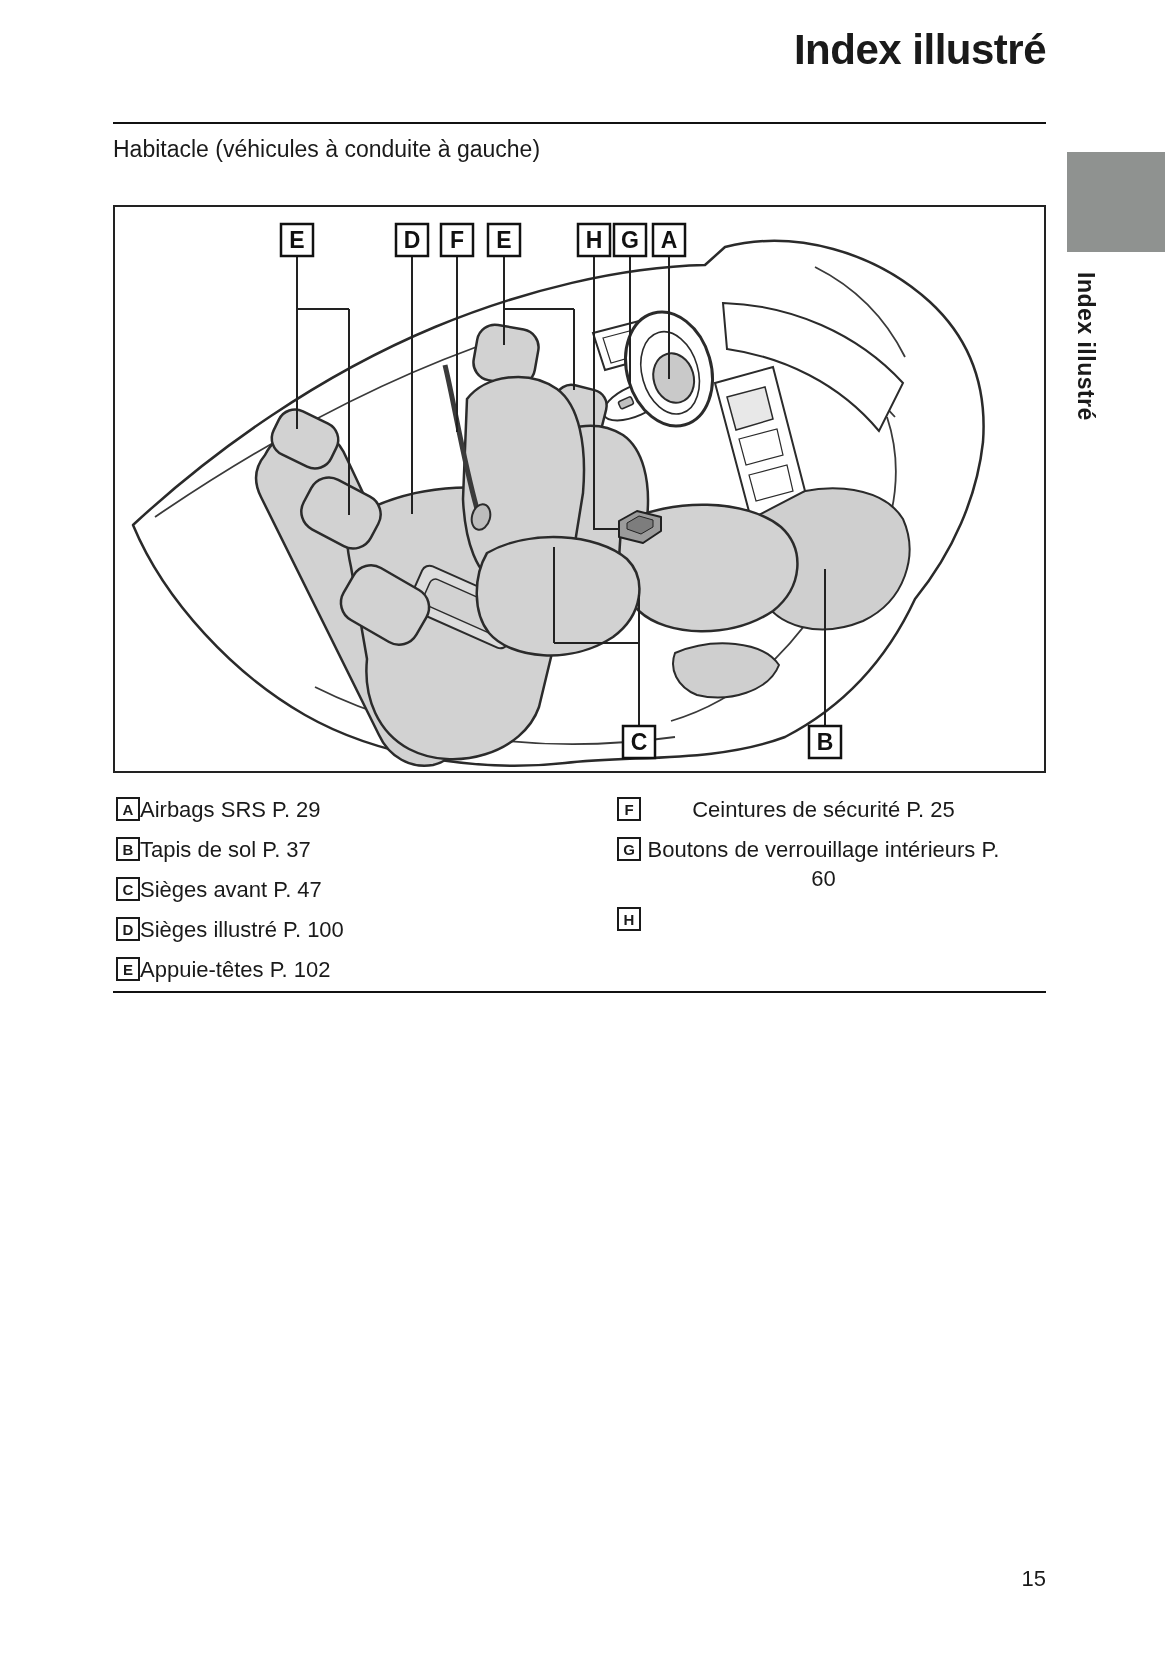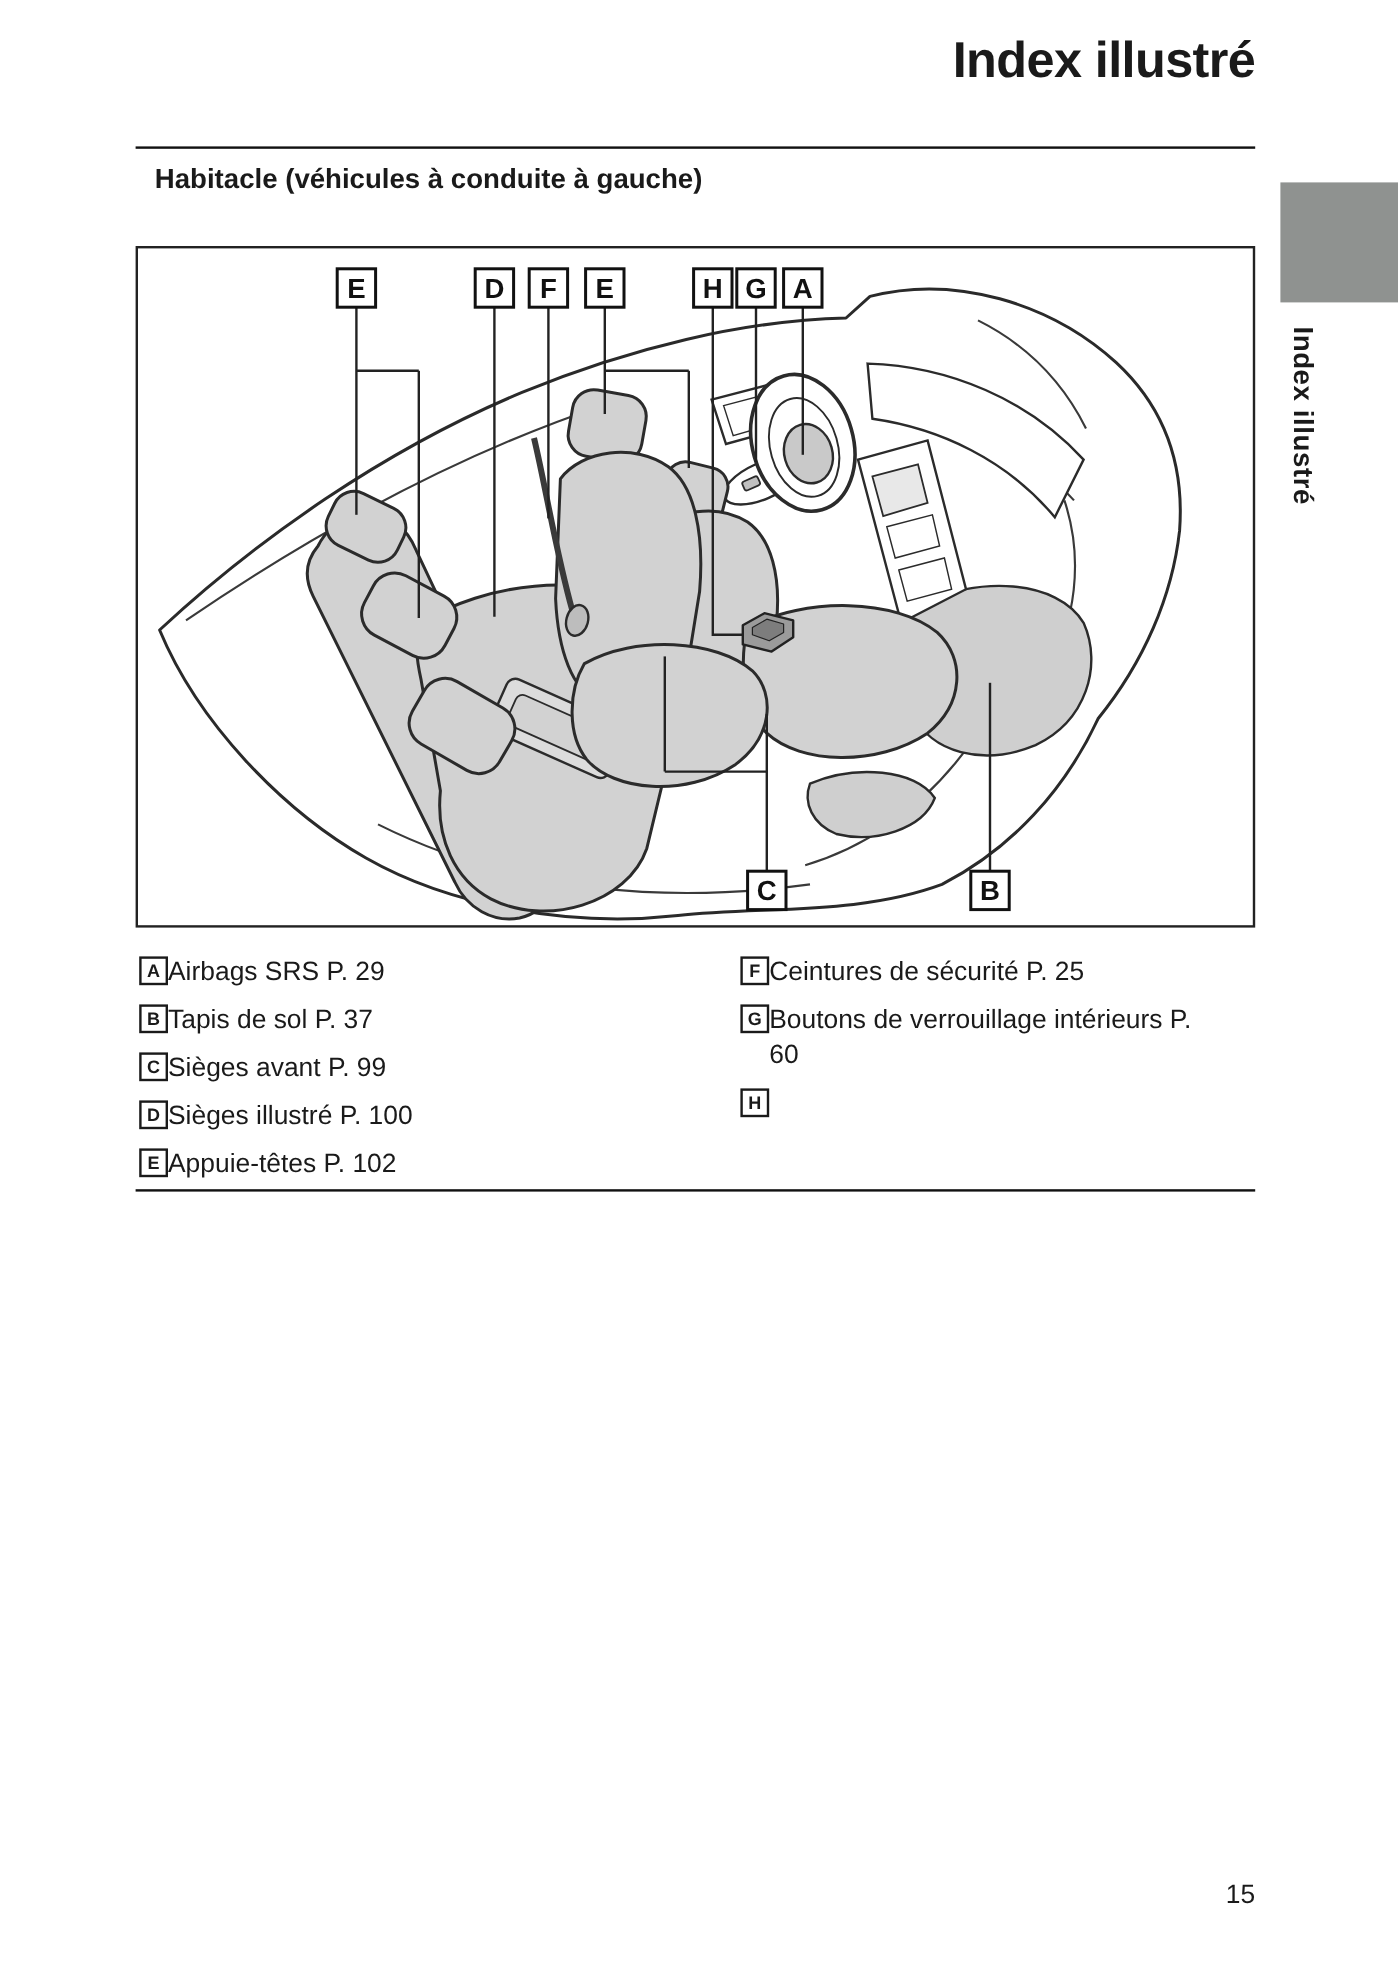--- a/index.html
+++ b/index.html
@@ -3,31 +3,31 @@
 <meta charset="utf-8">
 <style>
   html,body{margin:0;padding:0;background:#ffffff;}
   .page{position:relative;width:1165px;height:1653px;background:#fff;overflow:hidden;
         font-family:"Liberation Sans",sans-serif;color:#1a1a1a;}
   .abs{position:absolute;}
   .title{top:26px;right:119px;font-size:42px;font-weight:bold;letter-spacing:-.5px;}
   .rule{left:113px;width:933px;height:2px;background:#111;}
   .rule-top{top:122px;}
   .rule-bottom{top:991px;}
-  .section-heading{left:129px;top:136px;font-size:23px;font-weight:bold;}
+  .section-heading{left:113px;top:136px;font-size:23px;font-weight:normal;}
   .diagram-frame{left:113px;top:205px;width:933px;height:568px;border:2px solid #222;box-sizing:border-box;background:#fff;}
   .side-tab{left:1067px;top:152px;width:98px;height:100px;}
   .side-text{left:1072px;top:272px;writing-mode:vertical-rl;font-size:23px;font-weight:bold;letter-spacing:.5px;}
   .legend-row{display:flex;align-items:flex-start;}
   .kbox{display:flex;align-items:center;justify-content:center;width:20px;height:20px;
         border:2px solid #1a1a1a;font-size:15px;font-weight:bold;line-height:1;background:#fff;flex:0 0 auto;margin-top:2px;}
   .klabel{font-size:22px;line-height:1.32;}
   .col-left{left:116px;}
   .col-right{left:617px;}
-  .col-right .klabel{width:365px;}
+  .col-right .klabel{width:365px;text-align:center;}
   .pagenum{top:1566px;right:119px;font-size:22px;font-weight:normal;}
   svg text.callout{font-family:"Liberation Sans",sans-serif;font-size:23px;font-weight:bold;fill:#111;text-anchor:middle;}
 </style>
 </head>
 <body>
 
 <div class="page">
 
   <div class="abs title">Index illustré</div>
   <div class="abs rule rule-top"></div>
@@ -180,21 +180,21 @@
   <div class="abs legend-row col-left" style="top:795px;">
     <span class="kbox">A</span>
     <span class="klabel">Airbags SRS P. 29</span>
   </div>
   <div class="abs legend-row col-left" style="top:835px;">
     <span class="kbox">B</span>
     <span class="klabel">Tapis de sol P. 37</span>
   </div>
   <div class="abs legend-row col-left" style="top:875px;">
     <span class="kbox">C</span>
-    <span class="klabel">Sièges avant P. 99</span>
+    <span class="klabel">Sièges avant P. 47</span>
   </div>
   <div class="abs legend-row col-left" style="top:915px;">
     <span class="kbox">D</span>
     <span class="klabel">Sièges illustré P. 100</span>
   </div>
   <div class="abs legend-row col-left" style="top:955px;">
     <span class="kbox">E</span>
     <span class="klabel">Appuie-têtes P. 102</span>
   </div>
 

